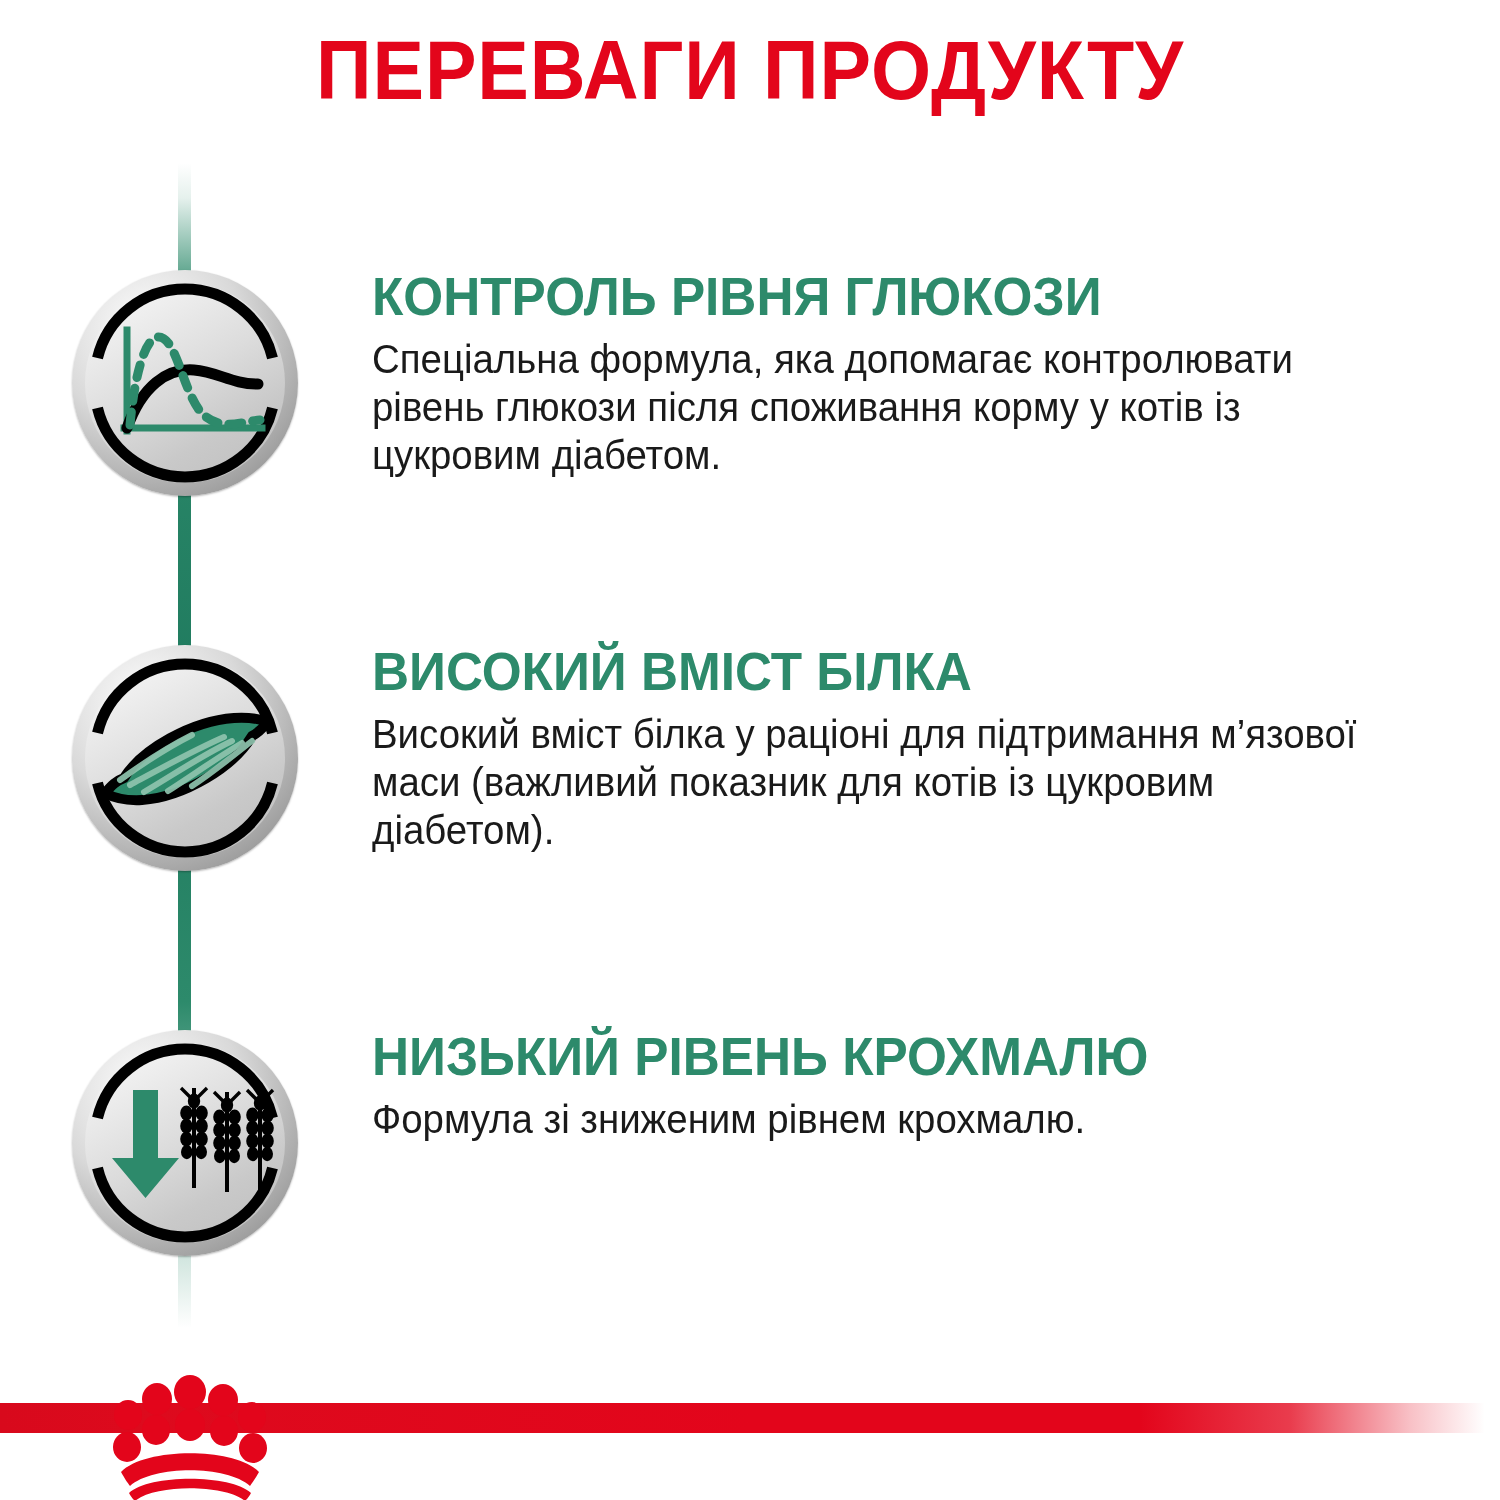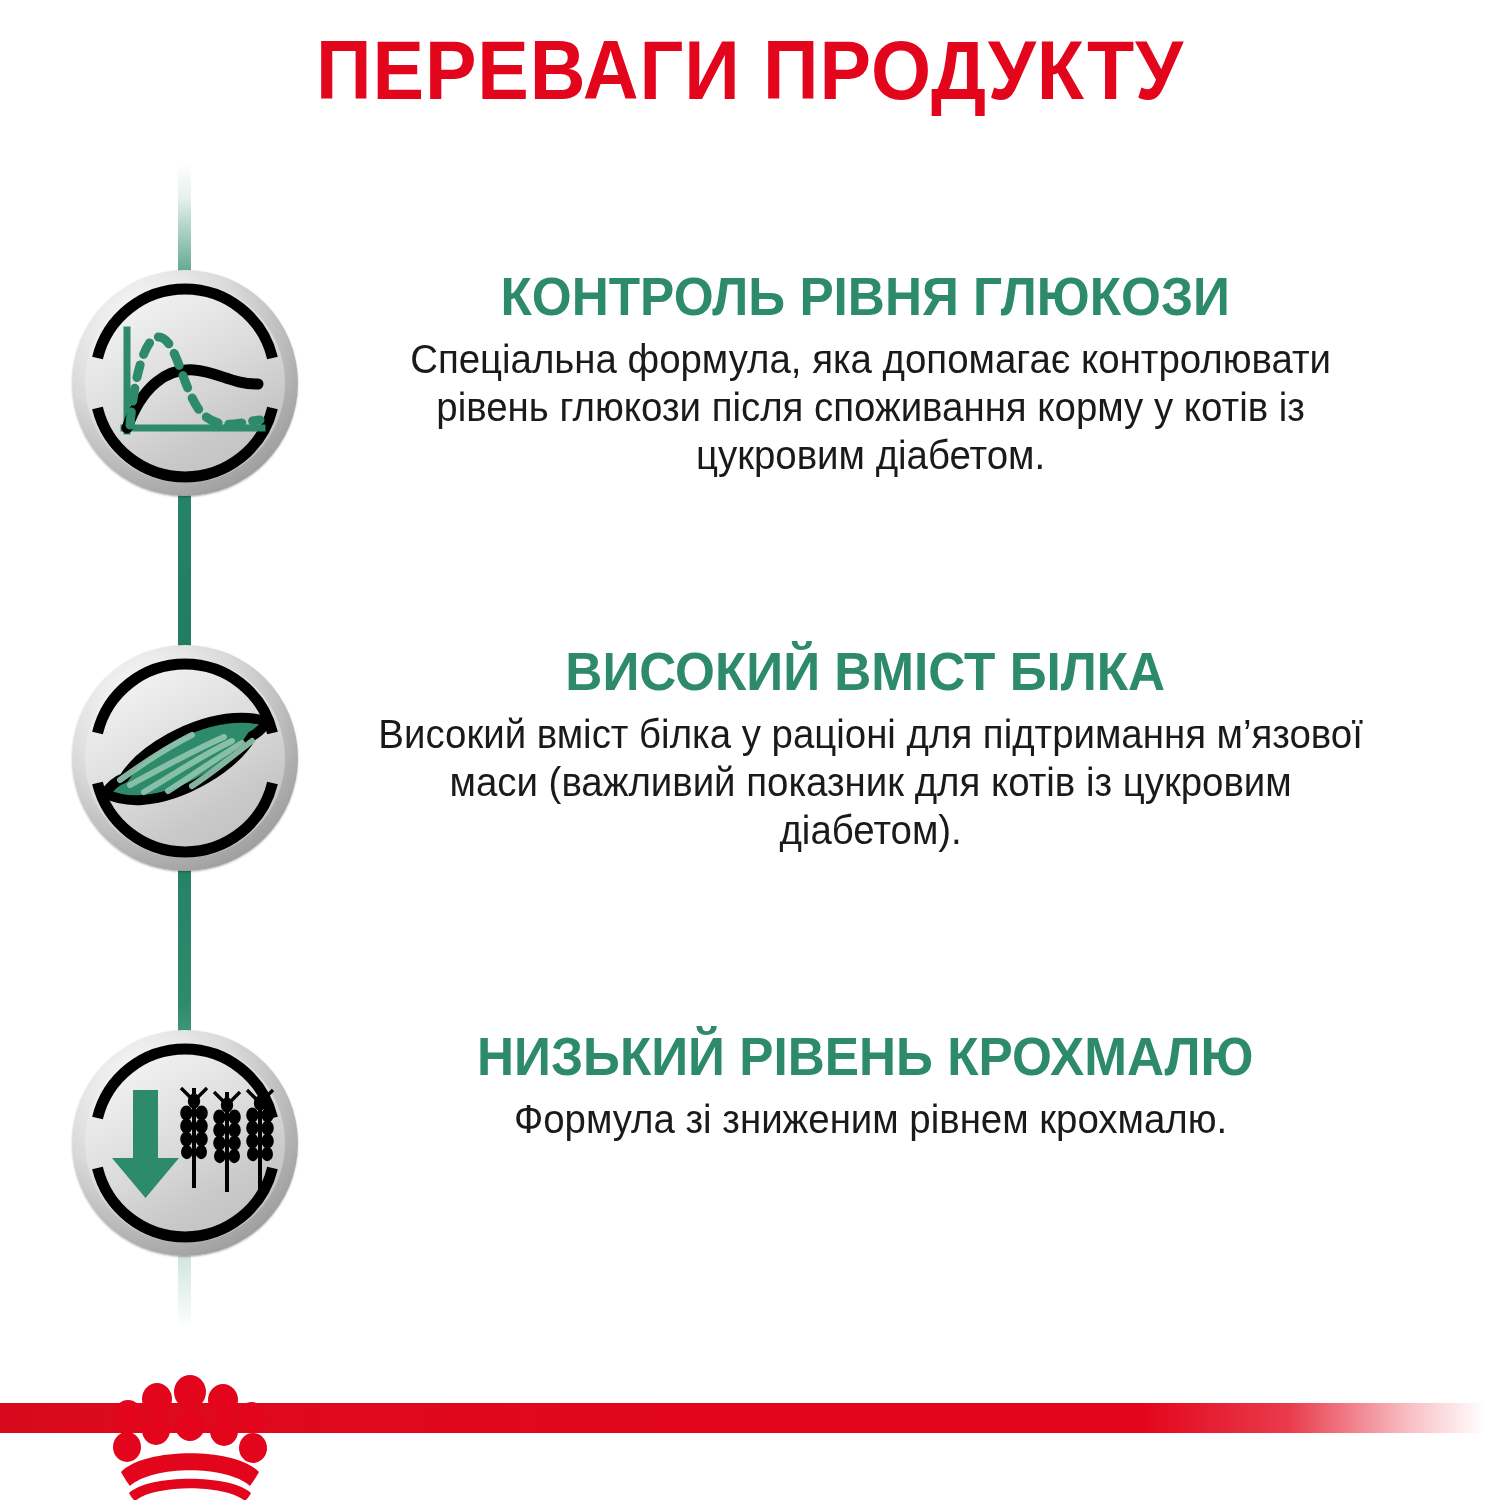--- a/index.html
+++ b/index.html
@@ -72,24 +72,23 @@
     position:absolute;
     inset:13px;
     border-radius:50%;
     background:
       linear-gradient(150deg, #fbfbfb 0%, #ededed 22%, #dcdcdc 48%, #c9c9c9 72%, #bdbdbd 100%);
   }
   .icon-svg { position:absolute; inset:0; width:226px; height:226px; }
 
   .benefit-text {
     position:absolute;
-    left:357px;
+    left:372px;
     top:-4px;
     width:1070px;
-    text-align:center;
   }
   .benefit-heading {
     color:#2d8a6b;
     font-family:"Liberation Sans Narrow","Liberation Sans",sans-serif;
     font-weight:bold;
     font-size:54px;
     letter-spacing:0px;
     transform:scaleX(0.95);
     transform-origin:left top;
     white-space:nowrap;

